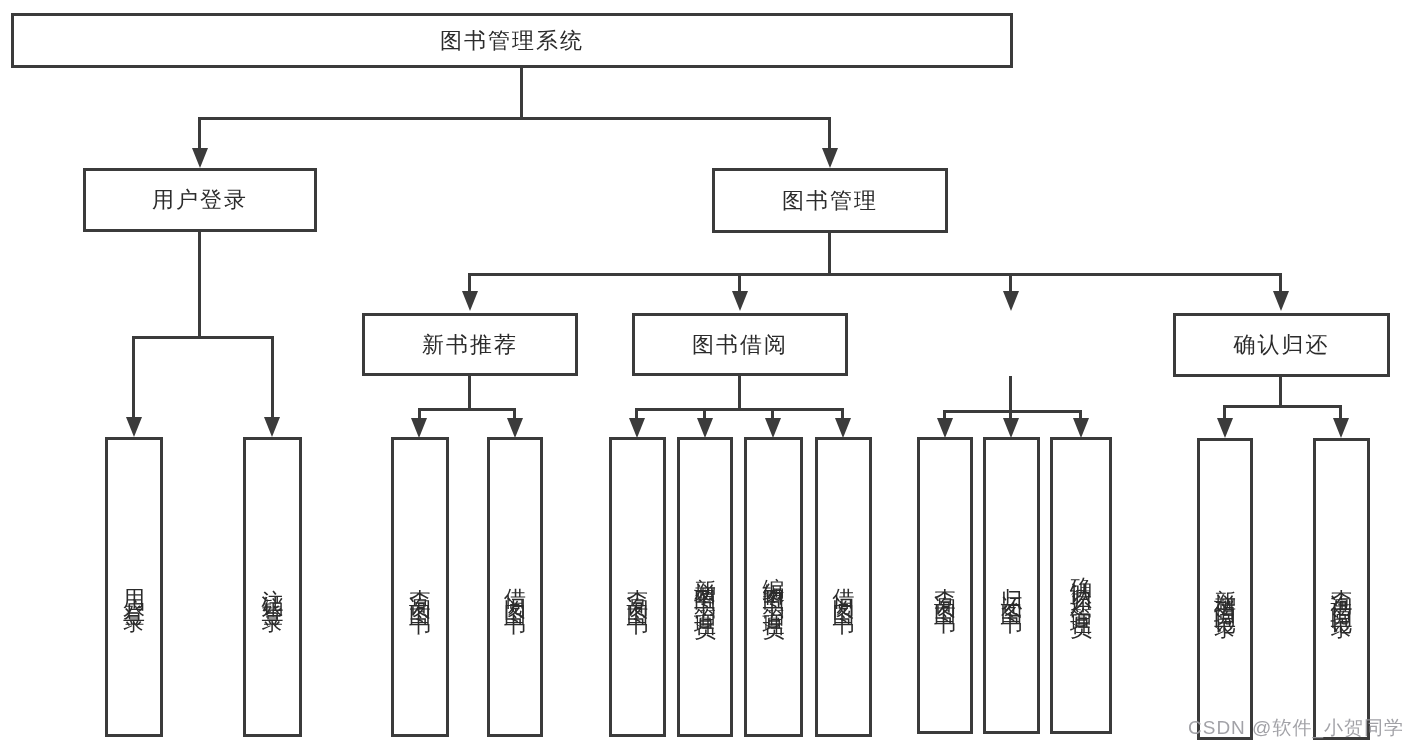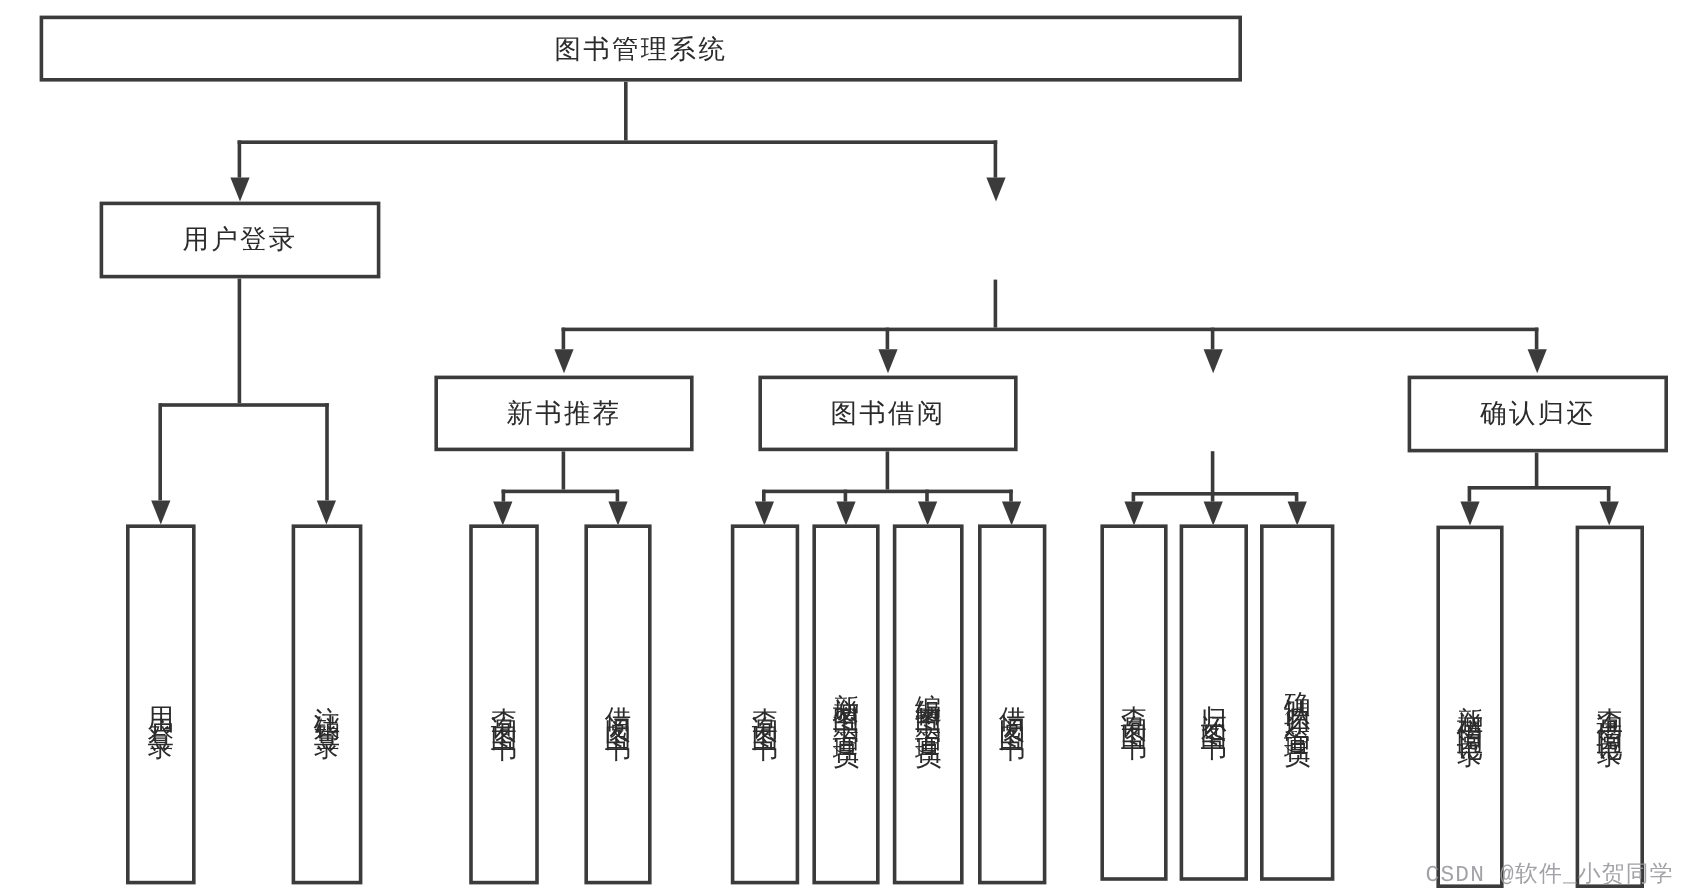--- a/index.html
+++ b/index.html
@@ -56,41 +56,43 @@
   }
   .wm {
     position: absolute;
     left: 1188px;
     top: 715px;
     font-size: 19px;
     letter-spacing: 1px;
     color: rgba(154, 154, 160, 0.92);
     white-space: nowrap;
     z-index: 3;
-    font-family: Liberation Mono, monospace;
   }
 </style>
 </head>
 <body>
 
 <div class="canvas">
 
-  <div class="box" style="left:33px; top:13px; width:1002px; height:55px;">
+  <div class="box" style="left:11px; top:13px; width:1002px; height:55px;">
     <span>图书管理系统</span>
   </div>
 
   <div class="vl" style="left:520px; top:68px; height:49px;"></div>
   <div class="hl" style="left:198px; top:117px; width:633px;"></div>
   <div class="vl" style="left:198px; top:117px; height:31px;"></div>
   <div class="arr" style="left:192px; top:148px;"></div>
   <div class="vl" style="left:828px; top:117px; height:31px;"></div>
   <div class="arr" style="left:822px; top:148px;"></div>
 
   <div class="box" style="left:83px; top:168px; width:234px; height:64px;">
     <span>用户登录</span>
+  </div>
+  <div class="box" style="left:712px; top:168px; width:236px; height:65px;">
+    <span>图书管理</span>
   </div>
 
   <div class="vl" style="left:198px; top:232px; height:104px;"></div>
   <div class="hl" style="left:133px; top:336px; width:141px;"></div>
   <div class="vl" style="left:132px; top:336px; height:81px;"></div>
   <div class="arr" style="left:126px; top:417px;"></div>
   <div class="vl" style="left:271px; top:336px; height:81px;"></div>
   <div class="arr" style="left:264px; top:417px;"></div>
 
   <div class="vl" style="left:828px; top:233px; height:40px;"></div>

